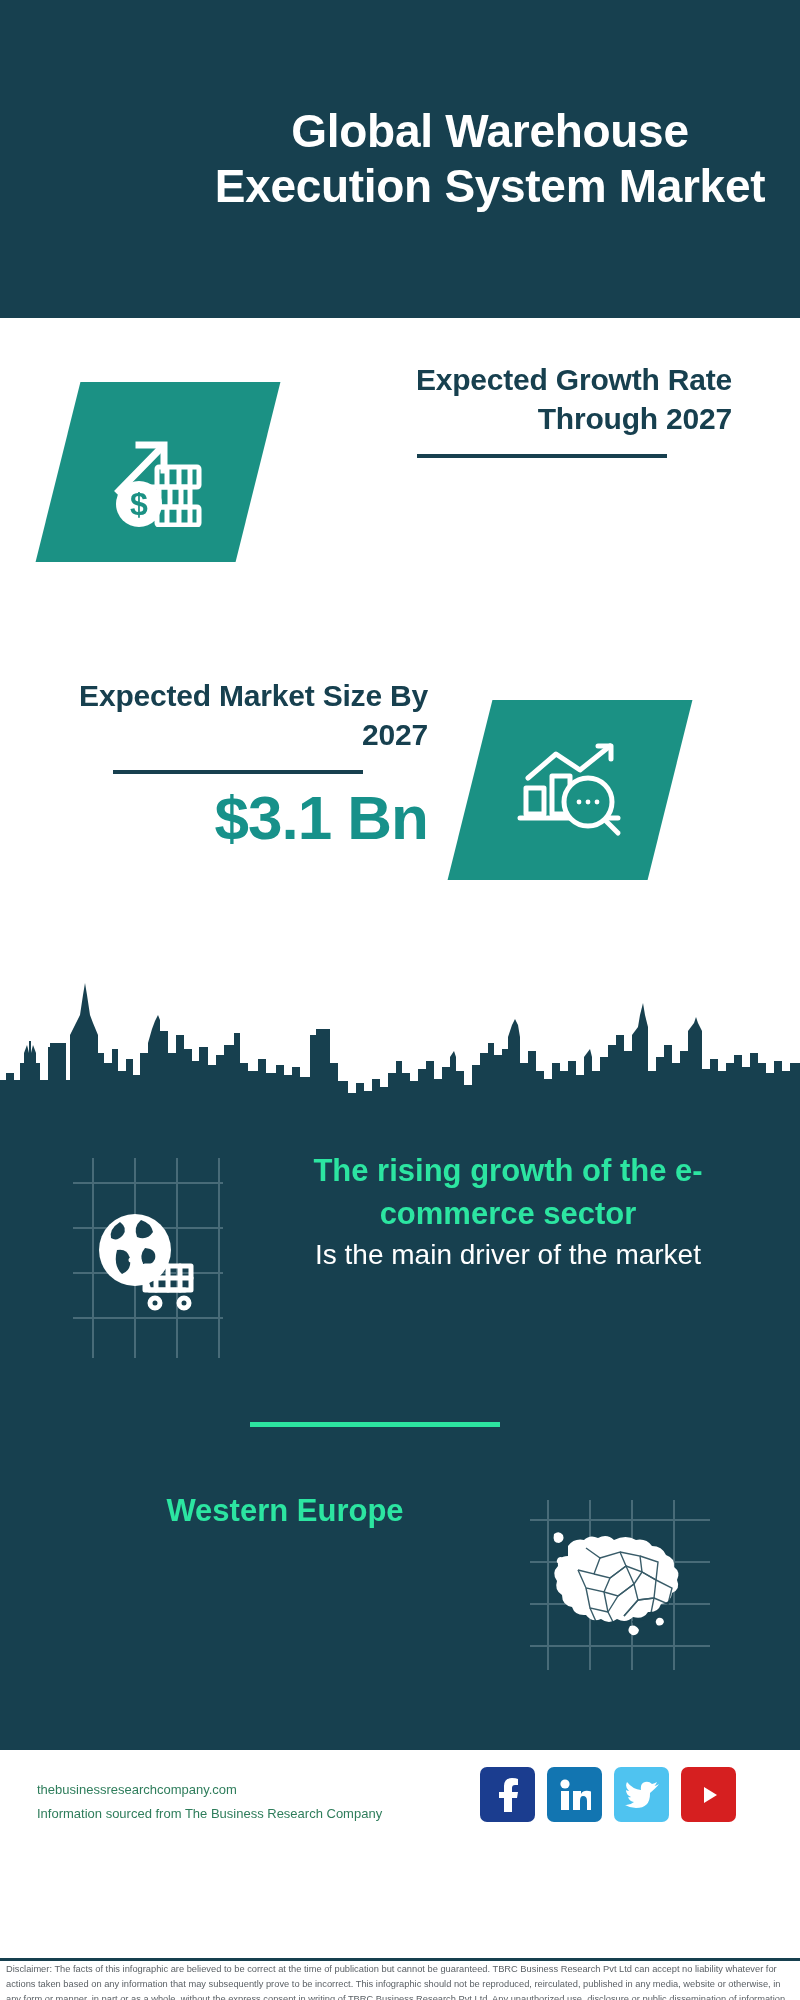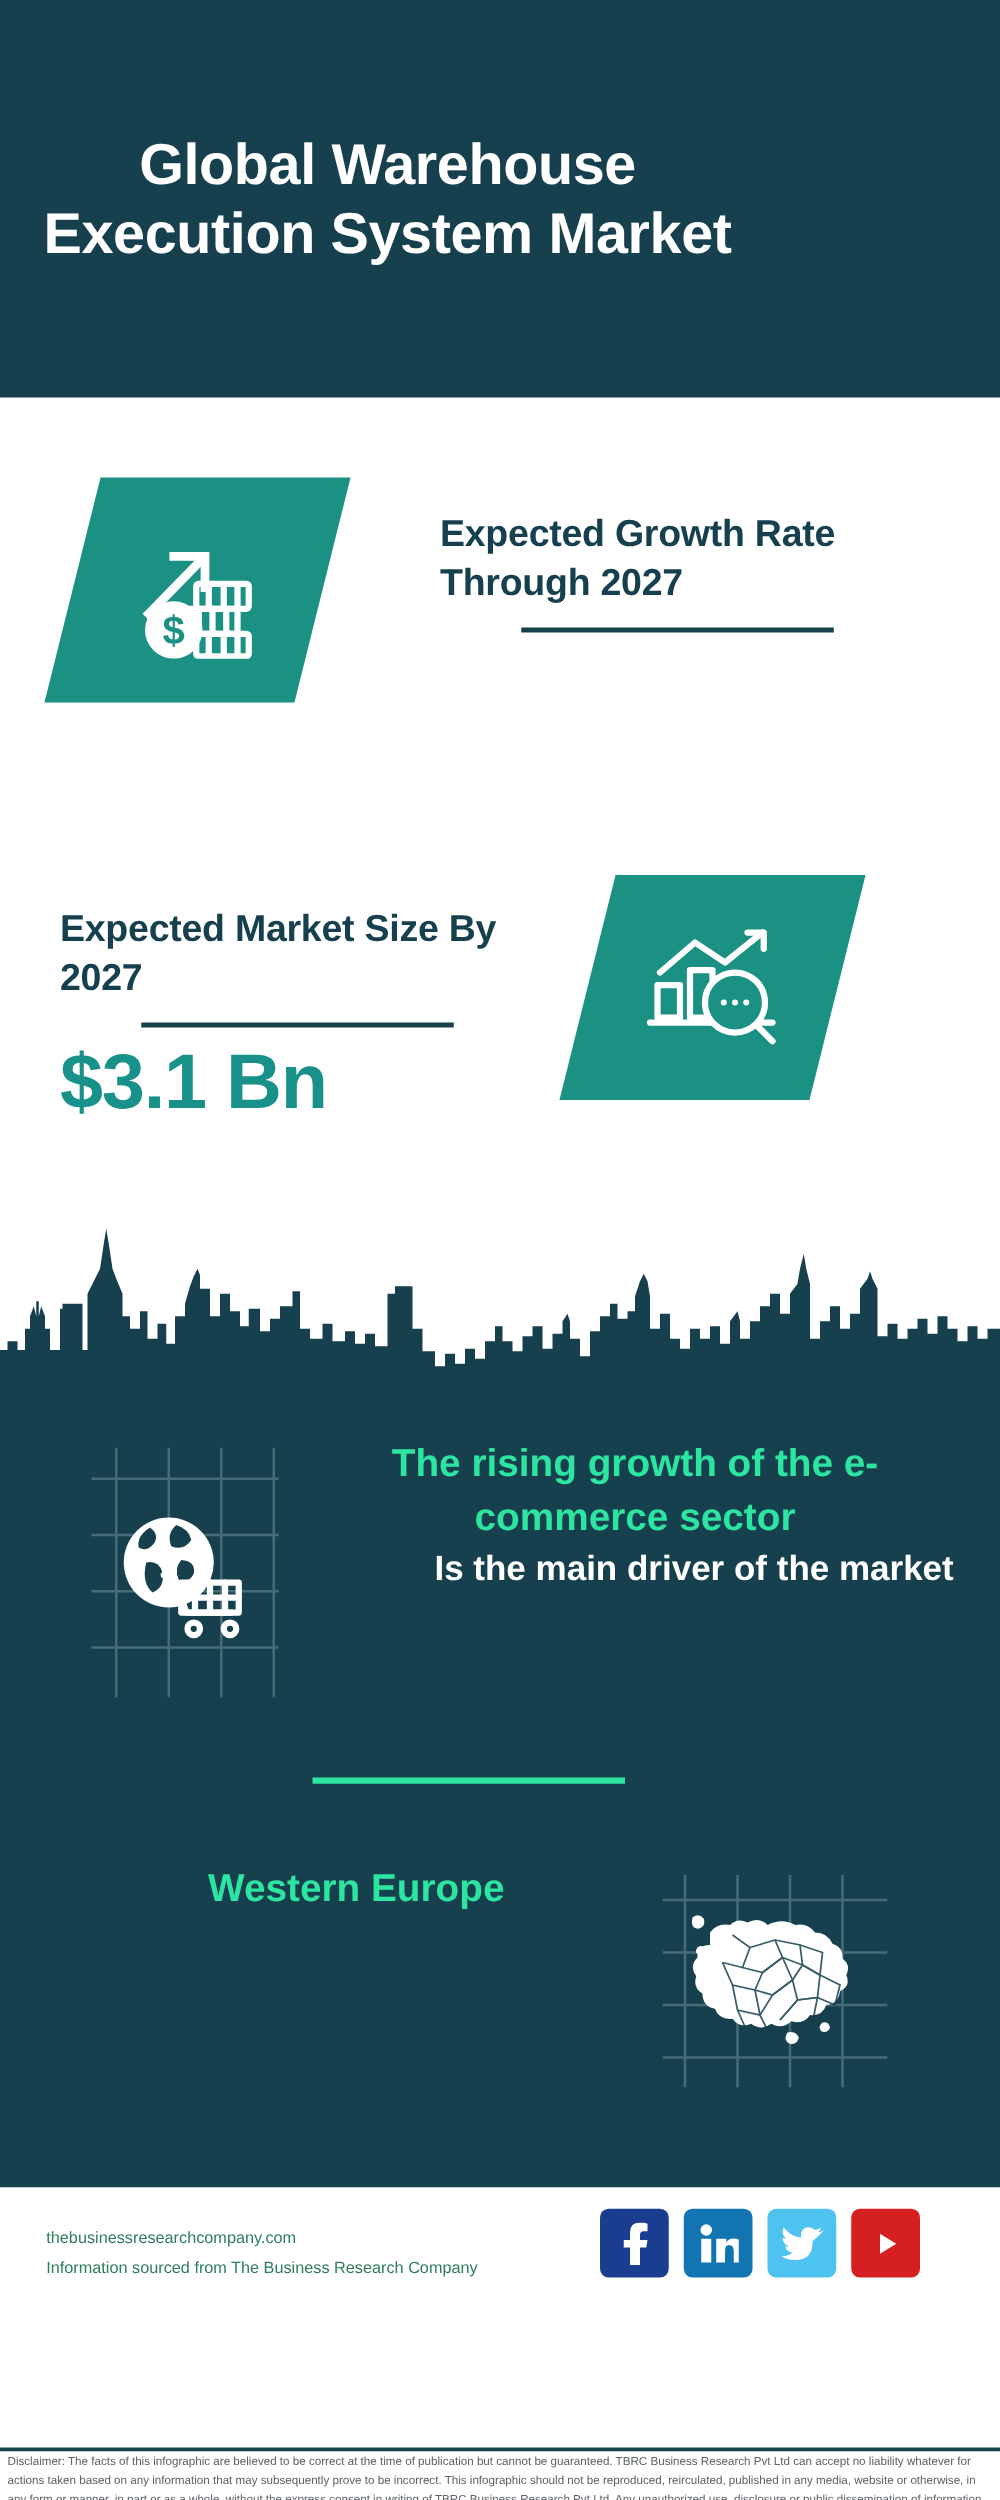--- a/index.html
+++ b/index.html
@@ -9,21 +9,21 @@
     background:#ffffff;
     width:800px; height:2000px;
     overflow:hidden;
   }
   .page { position:relative; width:800px; height:2000px; background:#fff; }
 
   
   .header {
     position:absolute; left:0; top:0; width:800px; height:318px;
     background:#17404F;
-    display:flex; align-items:center; justify-content:flex-start;
+    display:flex; align-items:center; justify-content:flex-end;
   }
   .header h1 {
     color:#ffffff;
     font-size:46px; line-height:1.20;
     font-weight:bold; text-align:center;
     letter-spacing:-0.3px;
     width:620px;
   }
 
   
@@ -35,21 +35,21 @@
     position:absolute; width:200px; height:180px;
     background:#1B9184;
     transform:skewX(-14deg);
     display:flex; align-items:center; justify-content:center;
   }
   .para > svg { transform:skewX(14deg); }
 
   .stat-1 .para { left:58px; top:42px; }
   .stat-2 .para { left:470px; top:52px; }
 
-  .stat-text { position:absolute; text-align:left; width:380px;margin-top:48px; }
+  .stat-text { position:absolute; text-align:right; width:380px; }
   .stat-1 .stat-text { left:352px; top:20px; }
   .stat-2 .stat-text { left:48px; top:28px; }
 
   .stat-title {
     color:#17404F; font-size:30px; font-weight:bold;
     line-height:1.30; letter-spacing:-0.2px;
   }
   .rule {
     height:4px; background:#17404F;
     width:250px; margin:16px auto 10px auto;
@@ -76,21 +76,21 @@
     position:absolute; left:3px; top:1150px; width:644px; height:240px;
   }
   .driver-icon { position:absolute; left:70px; top:8px; }
   .driver-text {
     position:absolute; left:250px; top:0px; width:510px; text-align:center;
   }
   .hl {
     color:#2CE5A1; font-size:31px; font-weight:bold; line-height:1.38;
   }
   .sub {
-    color:#ffffff; font-size:28px; font-weight:bold; line-height:1.38;text-align:right;
+    color:#ffffff; font-size:28px; font-weight:normal; line-height:1.38;
   }
 
   .mid-rule {
     position:absolute; left:250px; top:1422px;
     width:250px; height:5px; background:#2CE5A1;
   }
 
   .region-row {
     position:absolute; left:0; top:1490px; width:637px; height:200px;
   }

